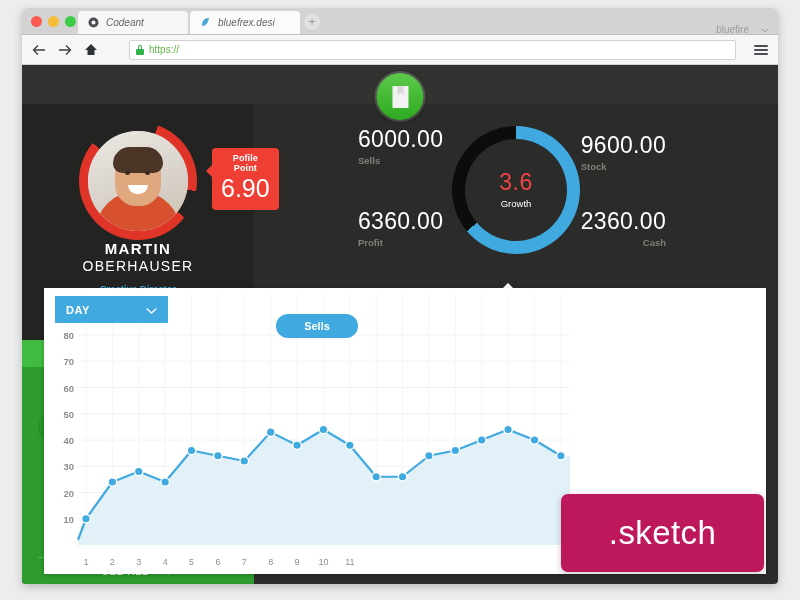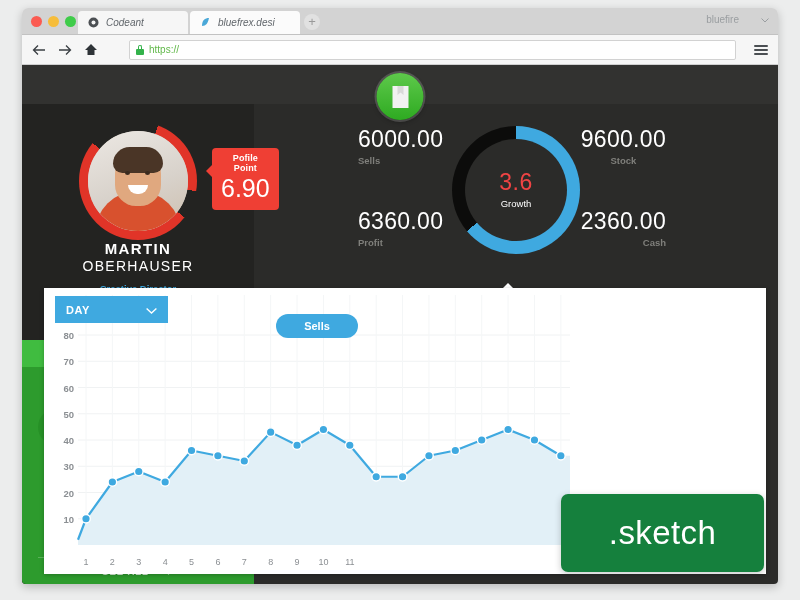--- a/index.html
+++ b/index.html
@@ -75,24 +75,24 @@
     width: 16px; height: 16px;
     border-radius: 50%;
     background: #e1e1e1;
     color: #9a9a9a;
     font-size: 13px;
     line-height: 15px;
     text-align: center;
   }
   .profile-chip {
     position: absolute;
-    right: 9px; top: 6px;
+    right: 9px; top: 16px;
     font-size: 10px;
     color: #9a9ea1;
-    display: flex; align-items: flex-start; gap: 22px;
+    display: flex; align-items: flex-start; gap: 12px;
   }
 
   
   .toolbar {
     position: relative;
     height: 30px;
     background: #f6f6f6;
     border-bottom: 1px solid #cfcfcf;
     display: flex;
     align-items: center;
@@ -314,21 +314,21 @@
     background: #2b2b29;
   }
   .kpi {
     position: absolute;
     color: #fff;
   }
   .kpi .v { font-size: 23px; letter-spacing: .3px; }
   .kpi .l { font-size: 9.5px; color: #7f7f7b; font-weight: bold; margin-top: 2px; }
   .kpi.sells   { left: 104px; top: 22px; }
   .kpi.profit  { left: 104px; top: 104px; }
-  .kpi.stock   { right: 112px; top: 22px; text-align: center; }
+  .kpi.stock   { right: 112px; top: 28px; text-align: left; }
   .kpi.cash    { right: 112px; top: 104px; text-align: right; }
 
   .gauge {
     position: absolute;
     left: 50%; transform: translateX(-50%);
     top: 22px;
     width: 128px; height: 128px;
   }
   .gauge .ring {
     position: absolute; inset: 0; border-radius: 50%;
@@ -429,21 +429,21 @@
     width: 20px;
     text-align: center;
     font-size: 9px;
     color: #8b8f93;
     transform: translateX(-50%);
   }
   .sketch-badge {
     position: absolute;
     right: 2px; bottom: 2px;
     width: 203px; height: 78px;
-    background: #15803d;
+    background: #be185d;
     border-radius: 7px;
     display: flex; align-items: center; justify-content: center;
     color: #fff;
     font-size: 33px;
     letter-spacing: .4px;
     box-shadow: 0 2px 7px rgba(0,0,0,.22);
     z-index: 9;
   }
 </style>
 </head>

